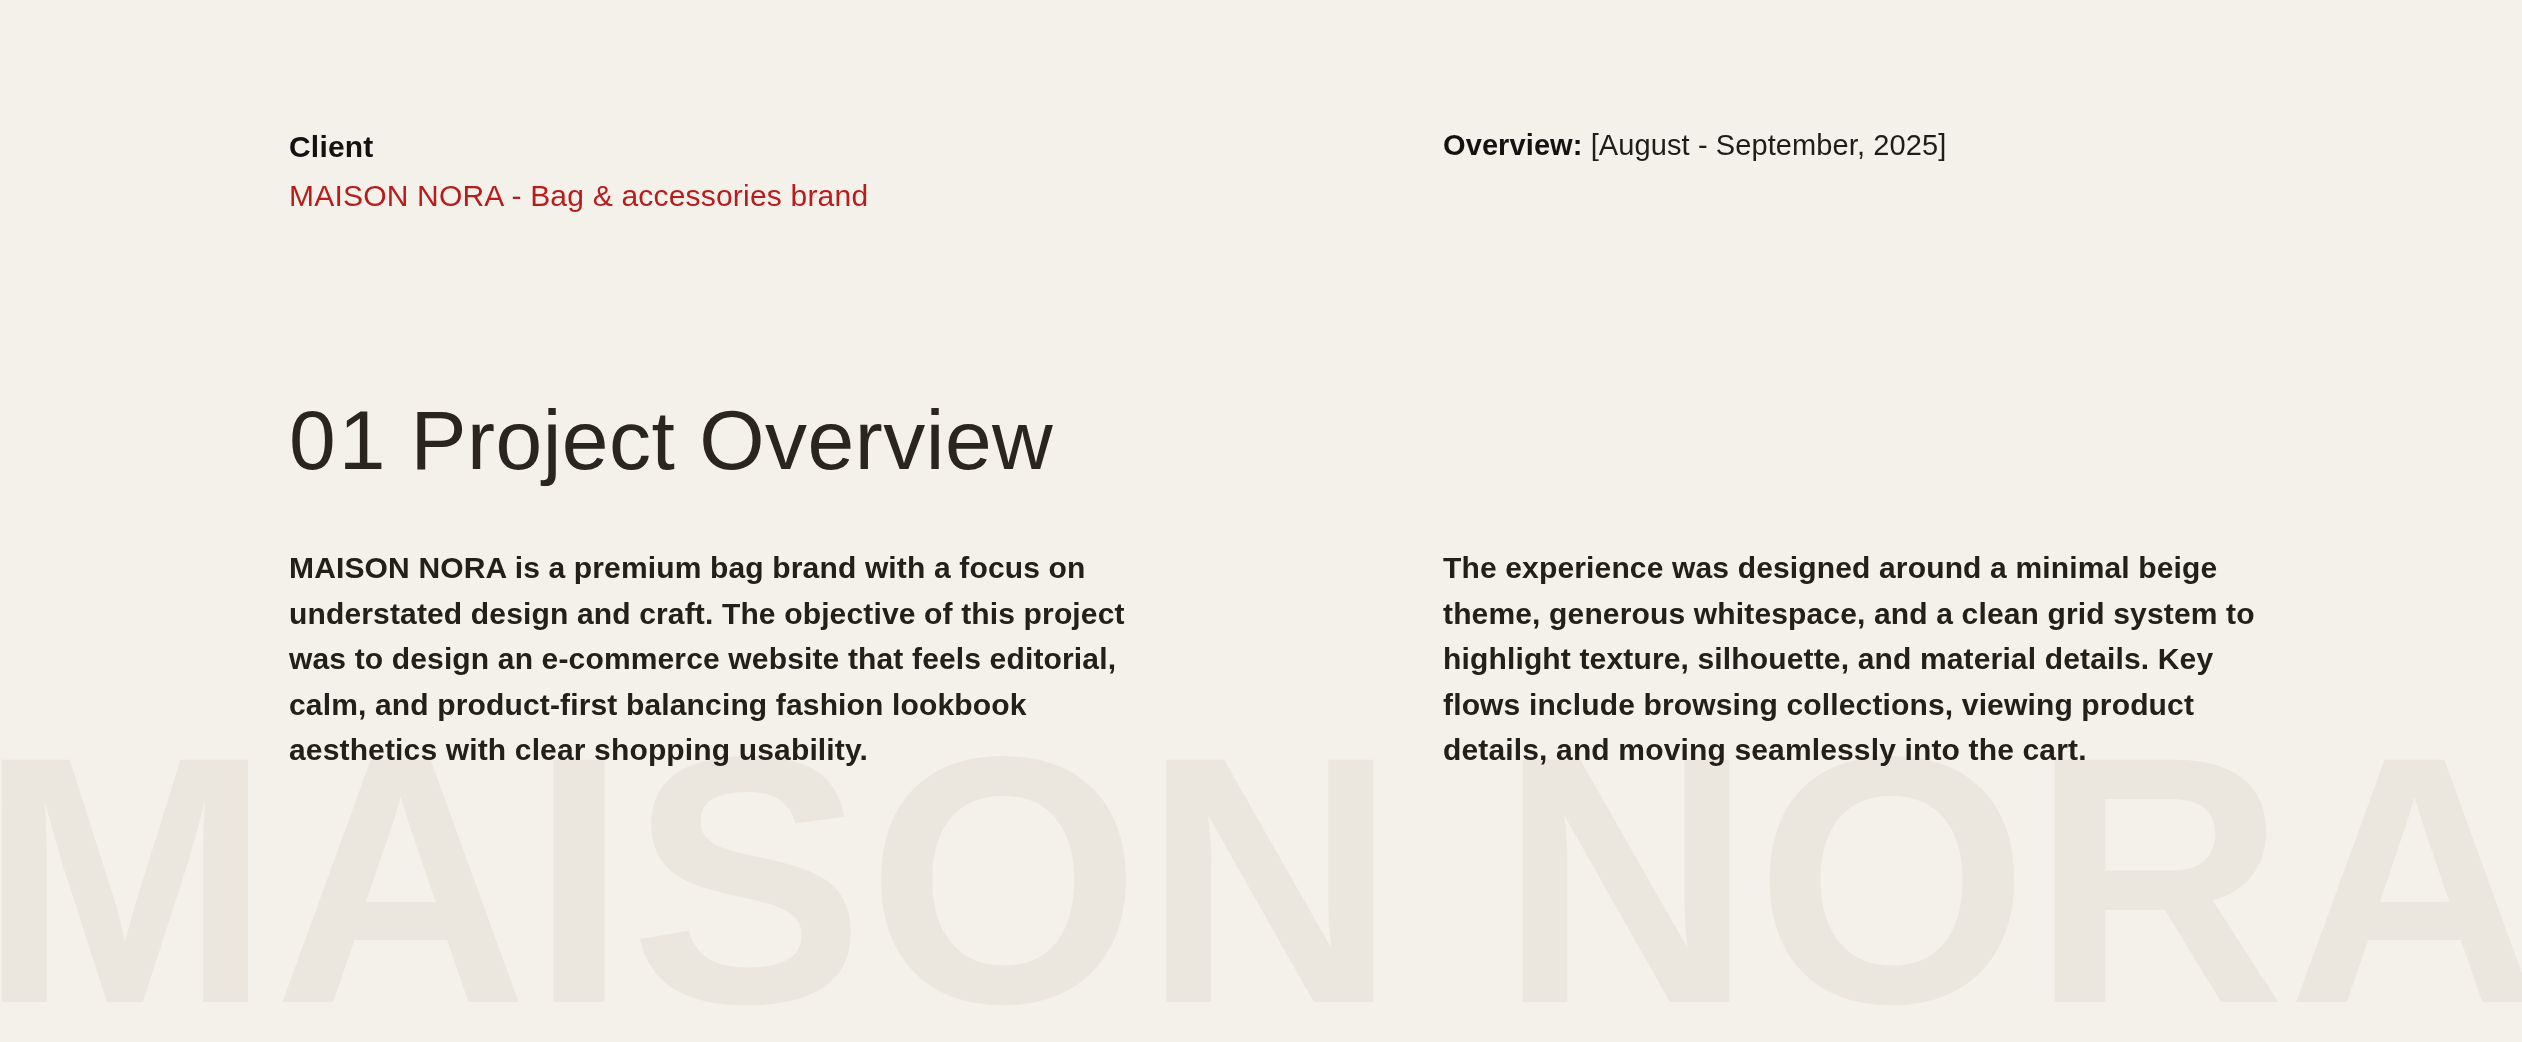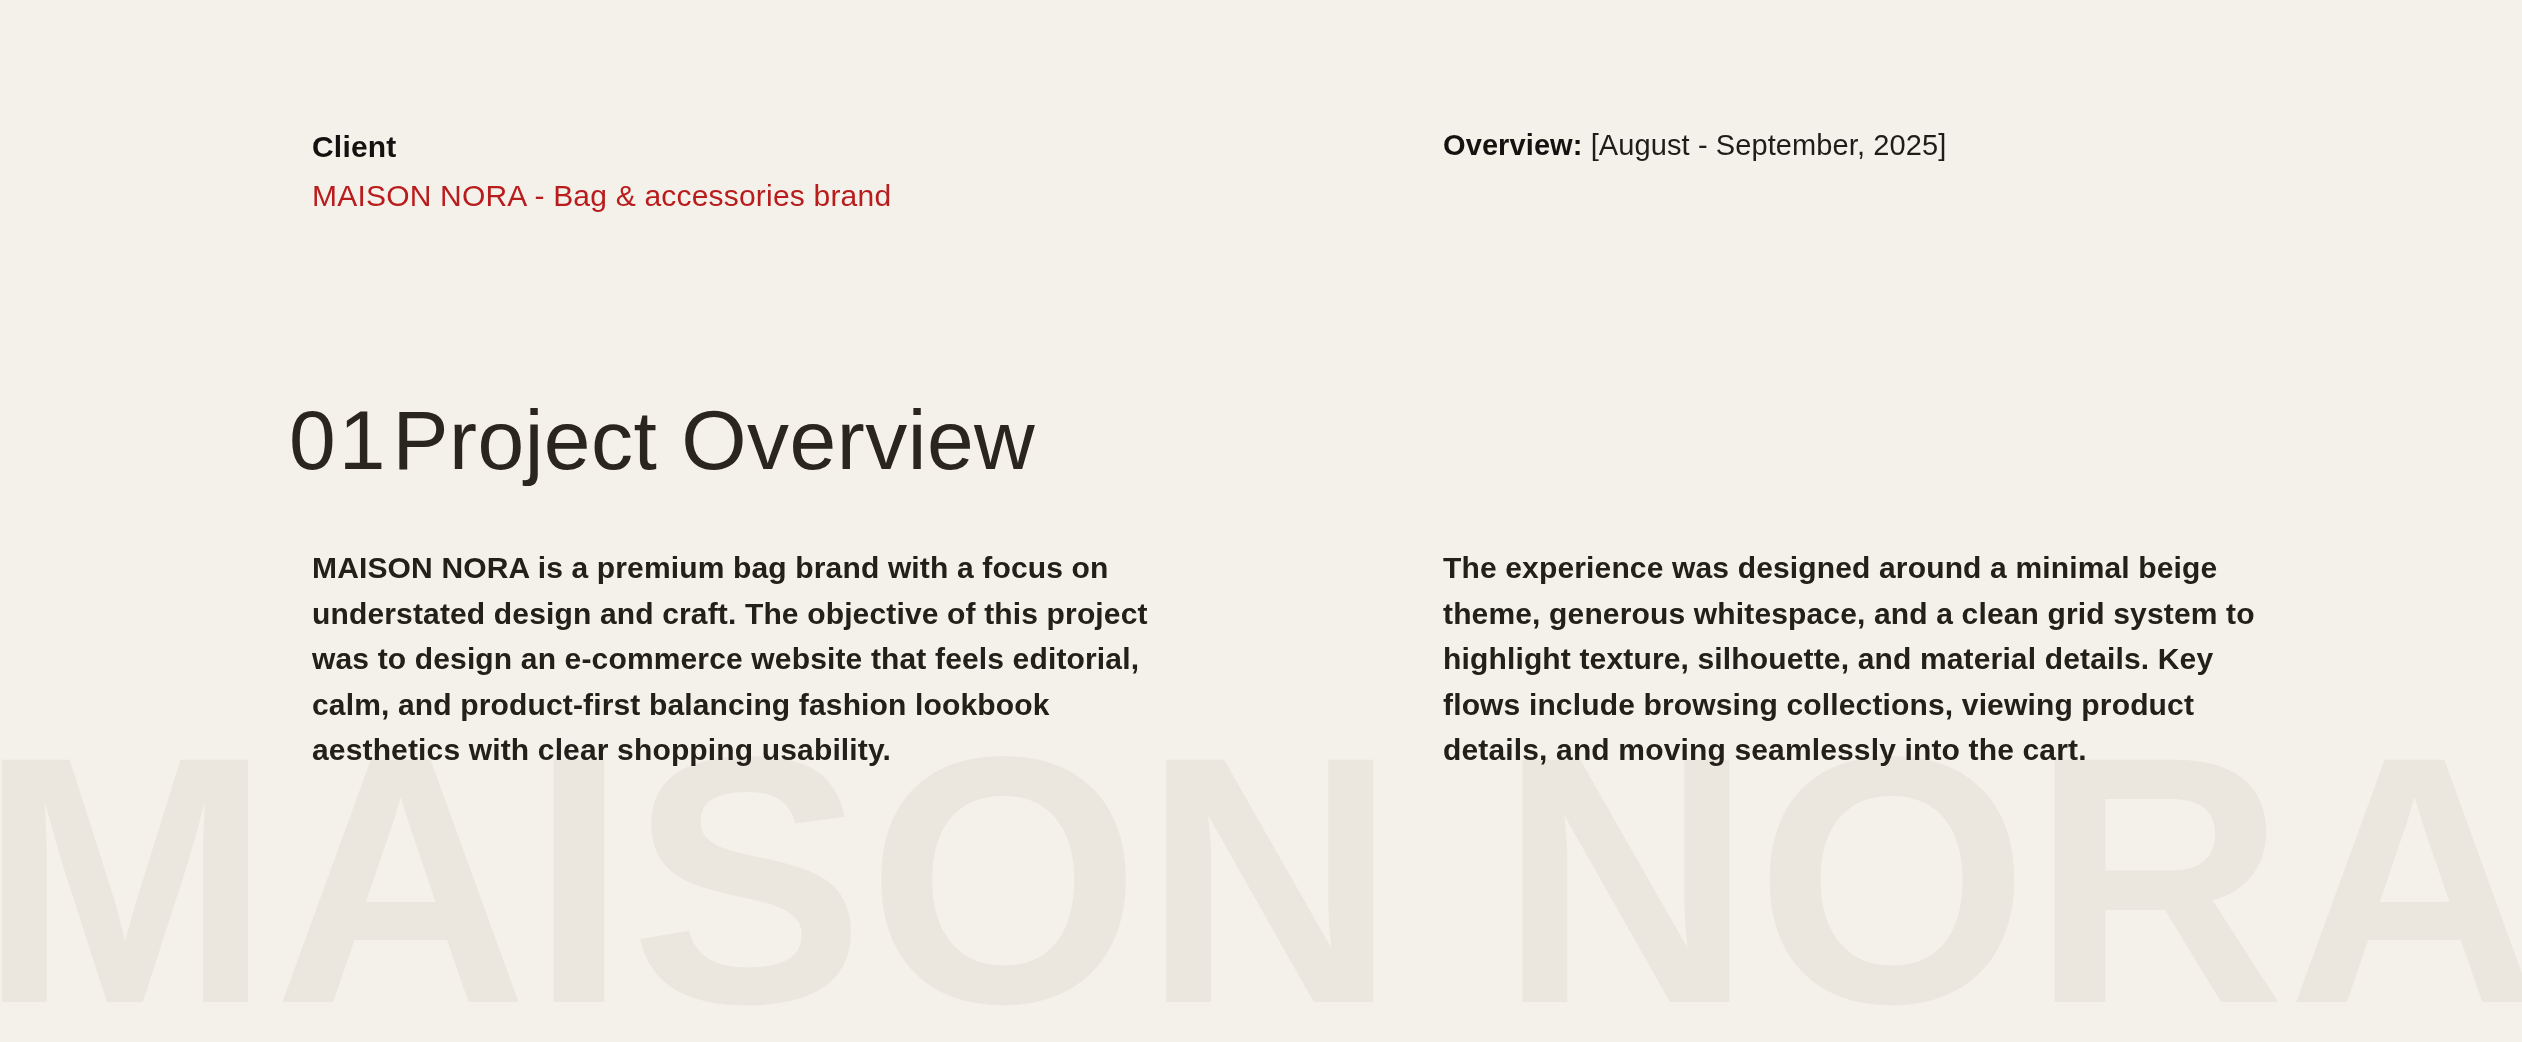--- a/index.html
+++ b/index.html
@@ -47,21 +47,21 @@
 
   
   .slide {
     position: relative;
     z-index: 2;
     width: 2522px;
     height: 1042px;
     padding: 0;
   }
 
-  .col-left  { position: absolute; left: 289px; margin-left: 23px; }
+  .col-left  { position: absolute; left: 289px; }
   .col-right { position: absolute; left: 1443px; }
 
   
   .meta-row        { position: absolute; top: 128px; left: 0; right: 0; height: 130px; }
 
   .client-block    { top: 0; }
   .client-label {
     font-size: 30px;
     font-weight: 700;
     letter-spacing: 0.2px;
@@ -99,21 +99,21 @@
     font-size: 84px;
     font-weight: 300;
     letter-spacing: 0.5px;
     line-height: 1.0;
     color: #2a261f;
     white-space: nowrap;
   }
   .headline .headline-num {
     font-weight: 300;
     letter-spacing: 3px;
-    margin-right: 4px;
+    margin-right: 22px;
   }
 
   
   .body-row { position: absolute; top: 545px; left: 0; right: 0; }
 
   .body-copy {
     font-size: 30px;
     line-height: 1.52;
     font-weight: 700;
     letter-spacing: 0.15px;

